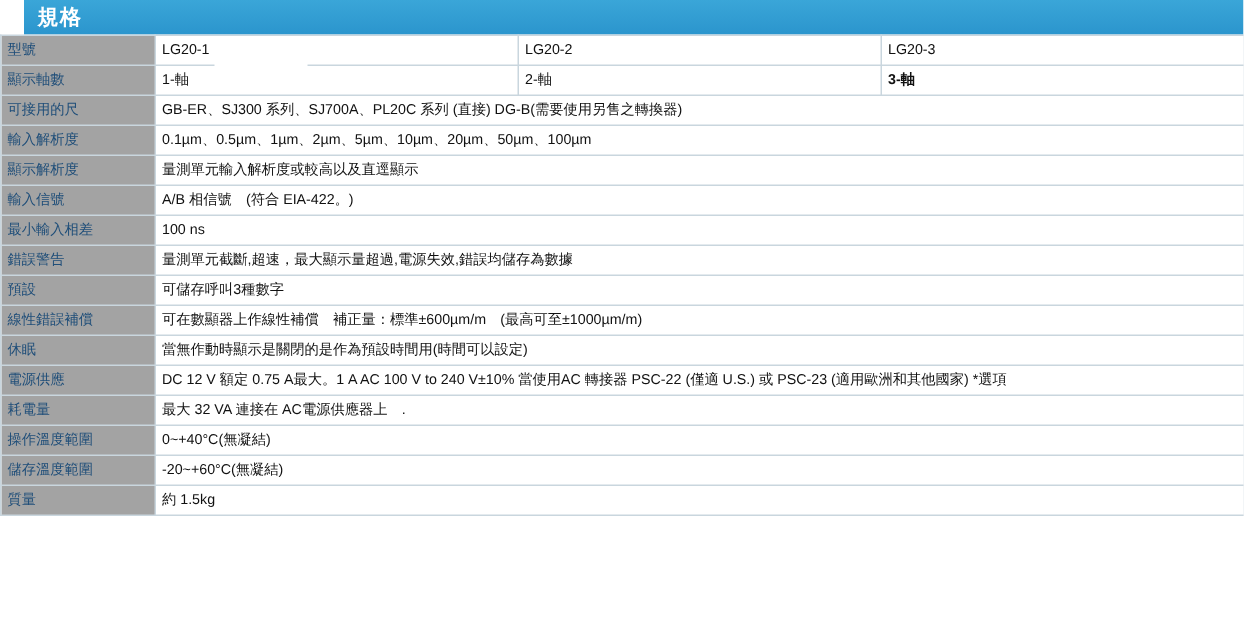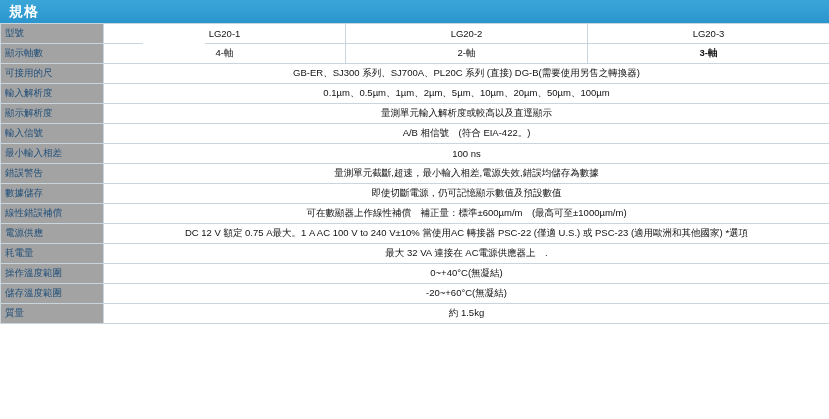--- a/index.html
+++ b/index.html
@@ -23,20 +23,21 @@
   .title-bar {
     height: 23px;
     background: #2f9ed4;
     background: linear-gradient(to bottom, #3aa6d8 0%, #2b95cd 100%);
     color: #ffffff;
     font-size: 14px;
     font-weight: bold;
     line-height: 23px;
     padding-left: 9px;
     letter-spacing: 1px;
+    margin-left: 16px;
   }
   table.spec {
     border-collapse: collapse;
     width: 829px;
     table-layout: fixed;
   }
   table.spec td {
     border: 1px solid #c9d6de;
     font-size: 9.5px;
     height: 20px;
@@ -46,21 +47,20 @@
   }
   td.label {
     width: 103px;
     color: #1f4e79;
     text-align: left;
     padding-left: 8px;
     background: #a3a3a3;
     font-size: 9.5px;
   }
   td.val {
-    text-align: center;
     color: #111111;
   }
   .col-a { width: 242px; }
   .col-b { width: 242px; }
   .col-c { width: 242px; font-weight: bold; }
   .model-row td.val {
     color: #111111;
     font-weight: normal;
   }
   .mask {
@@ -90,21 +90,21 @@
 
       <tr class="model-row">
         <td class="label">型號</td>
         <td class="val col-a">LG20-1</td>
         <td class="val col-b">LG20-2</td>
         <td class="val col-c">LG20-3</td>
       </tr>
 
       <tr>
         <td class="label">顯示軸數</td>
-        <td class="val col-a">4-軸</td>
+        <td class="val col-a">1-軸</td>
         <td class="val col-b">2-軸</td>
         <td class="val col-c">3-軸</td>
       </tr>
 
 
       <tr>
         <td class="label">可接用的尺</td>
         <td class="val" colspan="3">GB-ER、SJ300 系列、SJ700A、PL20C 系列 (直接) DG-B(需要使用另售之轉換器)</td>
       </tr>
 
@@ -123,34 +123,38 @@
         <td class="val" colspan="3">A/B 相信號　(符合 EIA-422。)</td>
       </tr>
 
       <tr>
         <td class="label">最小輸入相差</td>
         <td class="val" colspan="3">100 ns</td>
       </tr>
 
       <tr>
         <td class="label">錯誤警告</td>
-        <td class="val" colspan="3">量測單元截斷,超速，最小輸入相差,電源失效,錯誤均儲存為數據</td>
+        <td class="val" colspan="3">量測單元截斷,超速，最大顯示量超過,電源失效,錯誤均儲存為數據</td>
       </tr>
 
+      <tr>
+        <td class="label">預設</td>
+        <td class="val" colspan="3">可儲存呼叫3種數字</td>
+      </tr>
 
-      <tr>
-        <td class="label">數據儲存</td>
-        <td class="val" colspan="3">即使切斷電源，仍可記憶顯示數值及預設數值</td>
-      </tr>
 
       <tr>
         <td class="label">線性錯誤補償</td>
         <td class="val" colspan="3">可在數顯器上作線性補償　補正量：標準±600µm/m　(最高可至±1000µm/m)</td>
       </tr>
 
+      <tr>
+        <td class="label">休眠</td>
+        <td class="val" colspan="3">當無作動時顯示是關閉的是作為預設時間用(時間可以設定)</td>
+      </tr>
 
       <tr>
         <td class="label">電源供應</td>
         <td class="val" colspan="3">DC 12 V 額定 0.75 A最大。1 A AC 100 V to 240 V±10% 當使用AC 轉接器 PSC-22 (僅適 U.S.) 或 PSC-23 (適用歐洲和其他國家) *選項</td>
       </tr>
 
       <tr>
         <td class="label">耗電量</td>
         <td class="val" colspan="3">最大 32 VA 連接在 AC電源供應器上　.</td>
       </tr>

